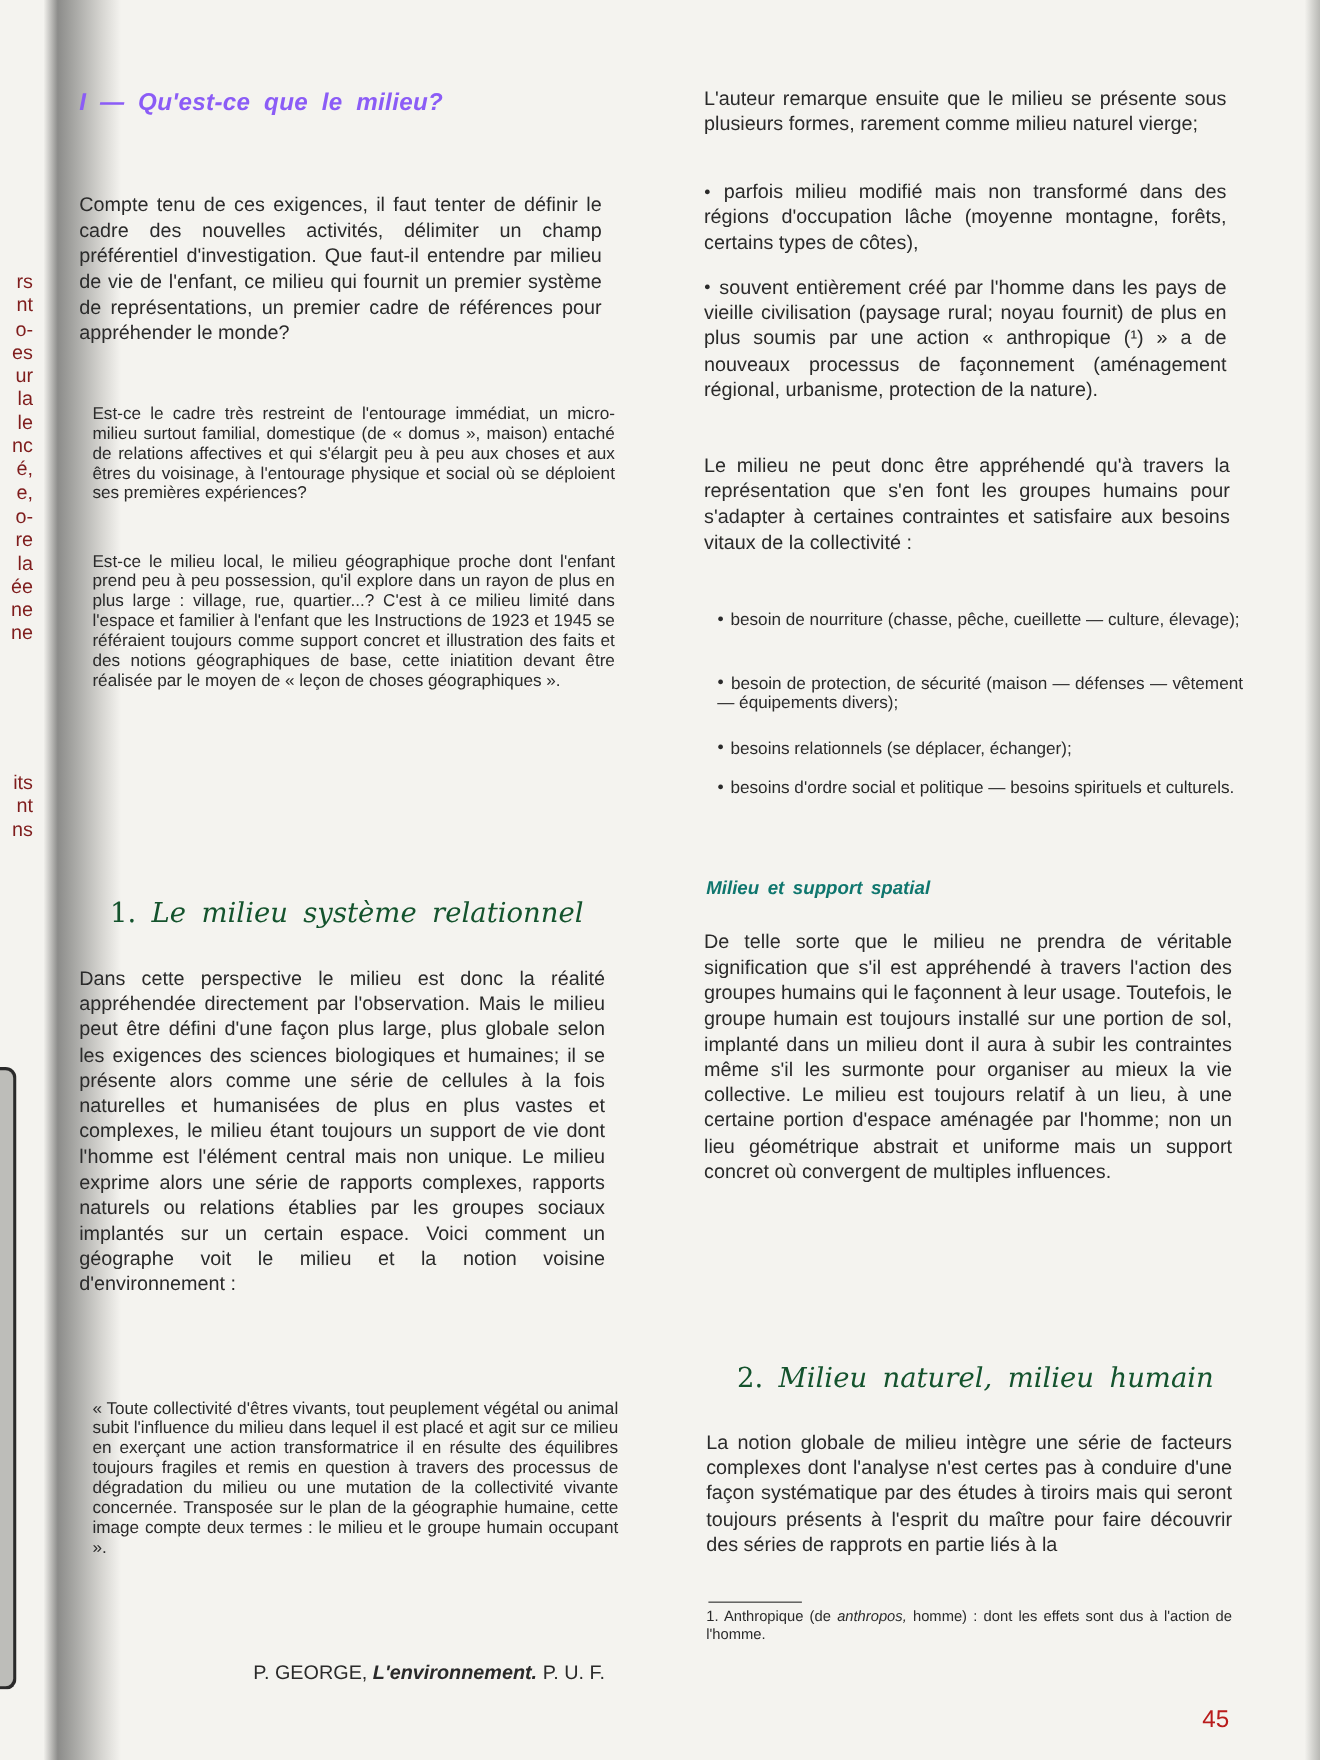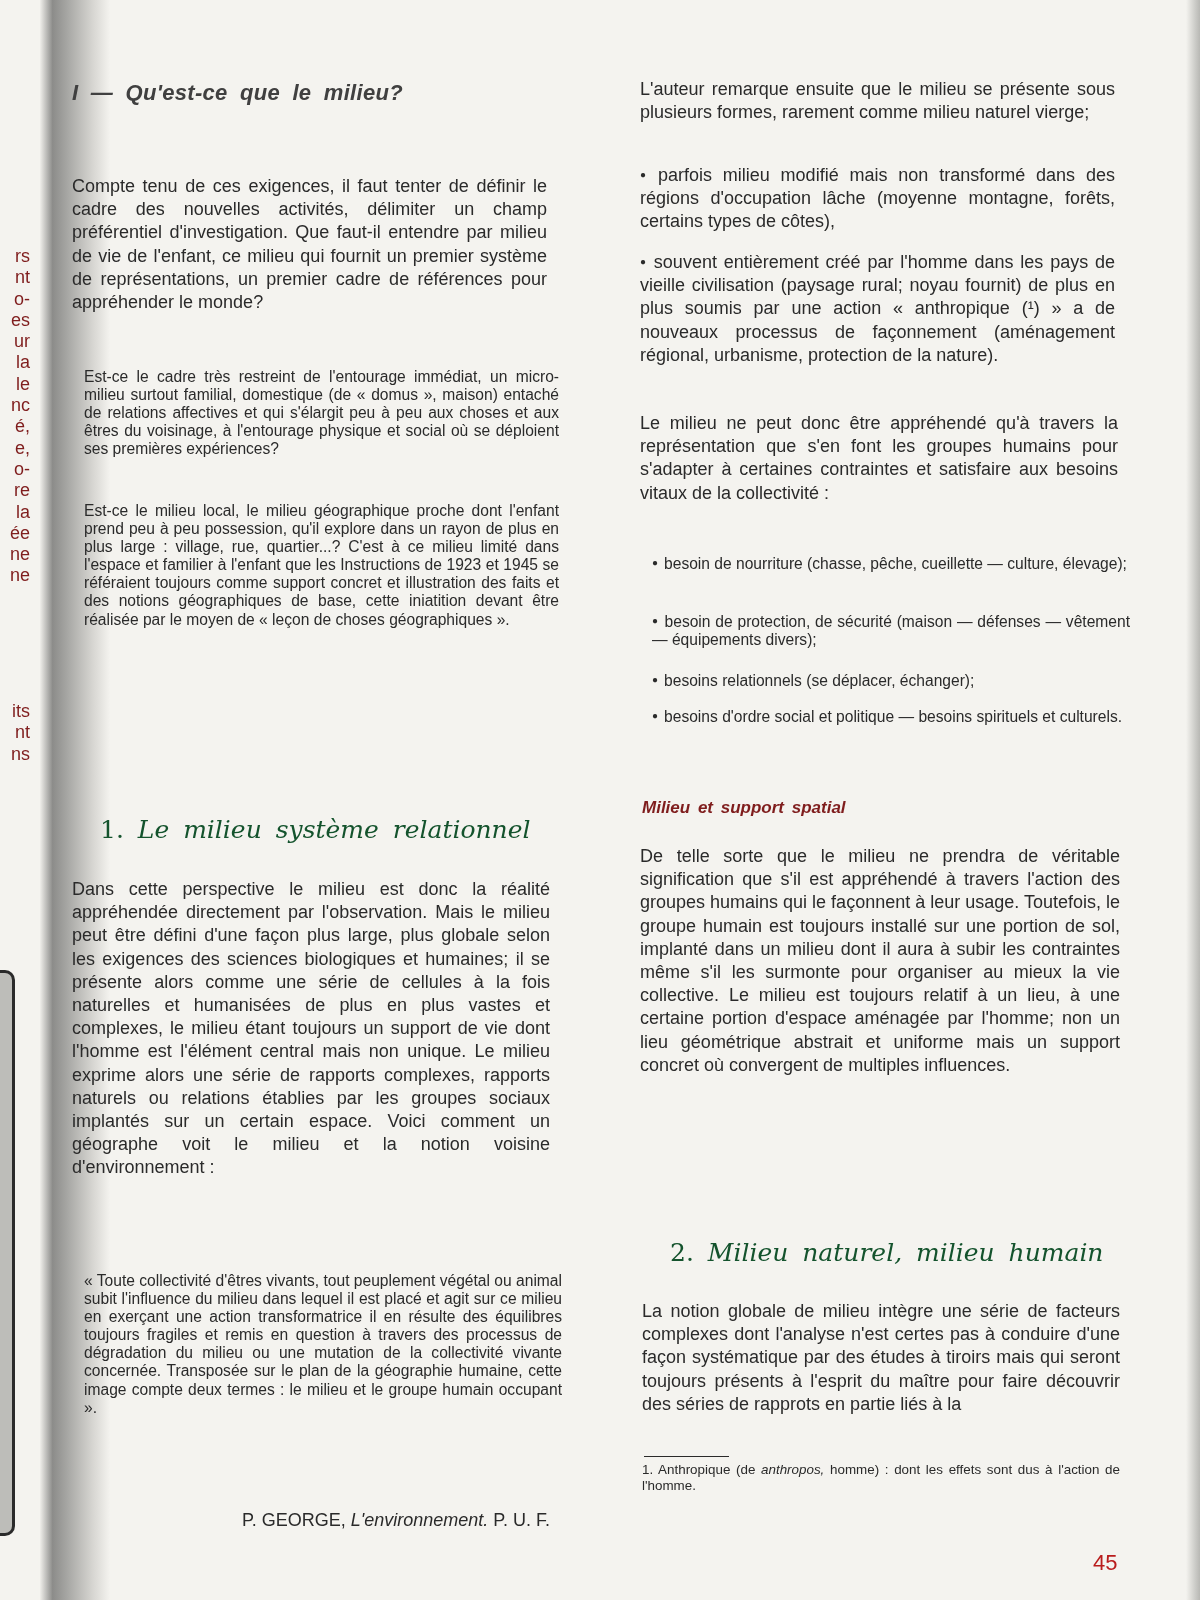--- a/index.html
+++ b/index.html
@@ -29,39 +29,39 @@
     border: 3px solid #2a2a2a; border-left: none; border-radius: 0 10px 10px 0;
     background: #bdbdb9;
   }
 
   .col { position: absolute; top: 0; }
   .col-left { left: 72px; width: 475px; }
   .col-right { left: 640px; width: 480px; }
 
   .h-sans-italic {
     position: absolute; font-weight: bold; font-style: italic;
-    font-size: 22px; color: #404040; letter-spacing: 0.3px; word-spacing: 6px;
+    font-size: 22px; color: #8b5cf6; letter-spacing: 0.3px; word-spacing: 6px;
   }
   .h-serif-italic {
     position: absolute; font-family: "DejaVu Serif", "Liberation Serif", serif;
     font-style: italic; font-size: 25px; color: #14532d; word-spacing: 6px; margin-left: 28px;
   }
   .h-serif-italic .num { font-style: normal; }
   .h-sub {
     position: absolute; font-weight: bold; font-style: italic; font-size: 17px;
-    color: #7f1d1d; word-spacing: 3px;
+    color: #0f766e; word-spacing: 3px;
   }
   .para {
     position: absolute; font-size: 18px; line-height: 23.2px; text-align: justify;
     margin: 0;
   }
   .para.small { font-size: 15.6px; line-height: 18.1px; margin-left: 12px; }
   .bullet::before { content: "\25CF"; font-size: 10px; vertical-align: 3px; margin-right: 6px; }
   .citation { position: absolute; font-size: 18px; text-align: right; }
-  .citation .work { font-style: italic; }
+  .citation .work { font-style: italic; font-weight: bold; }
   .footnote-rule { position: absolute; height: 1px; background: #2a2a2a; }
   .footnote { position: absolute; font-size: 13.4px; line-height: 16px; text-align: justify; }
   .footnote .it { font-style: italic; }
   .page-number { position: absolute; font-size: 22px; color: #b91c1c; }
 </style>
 </head>
 <body>
 
 <div class="spine"></div>
 <div class="right-edge"></div>

